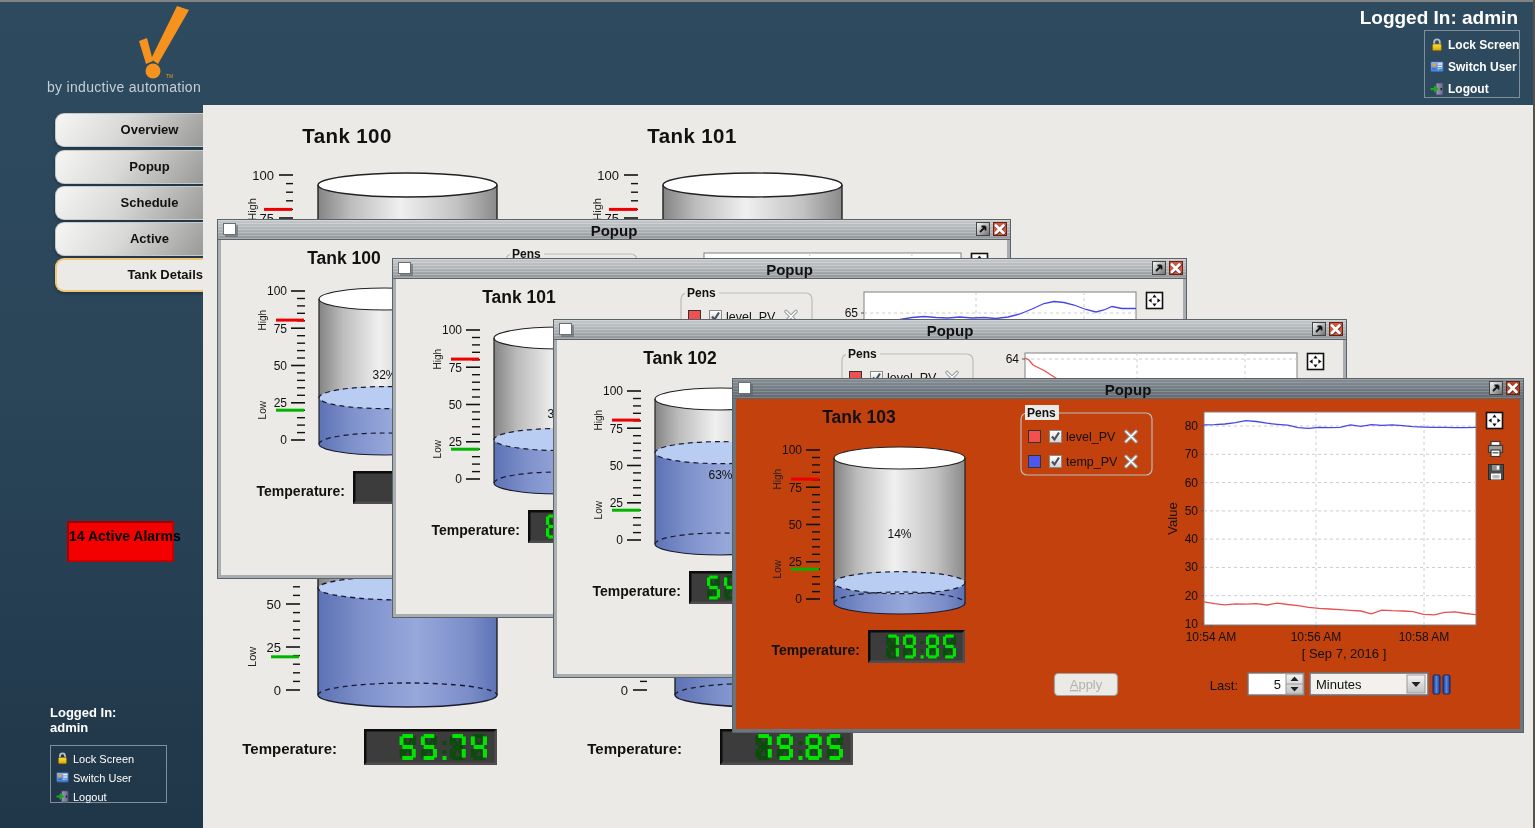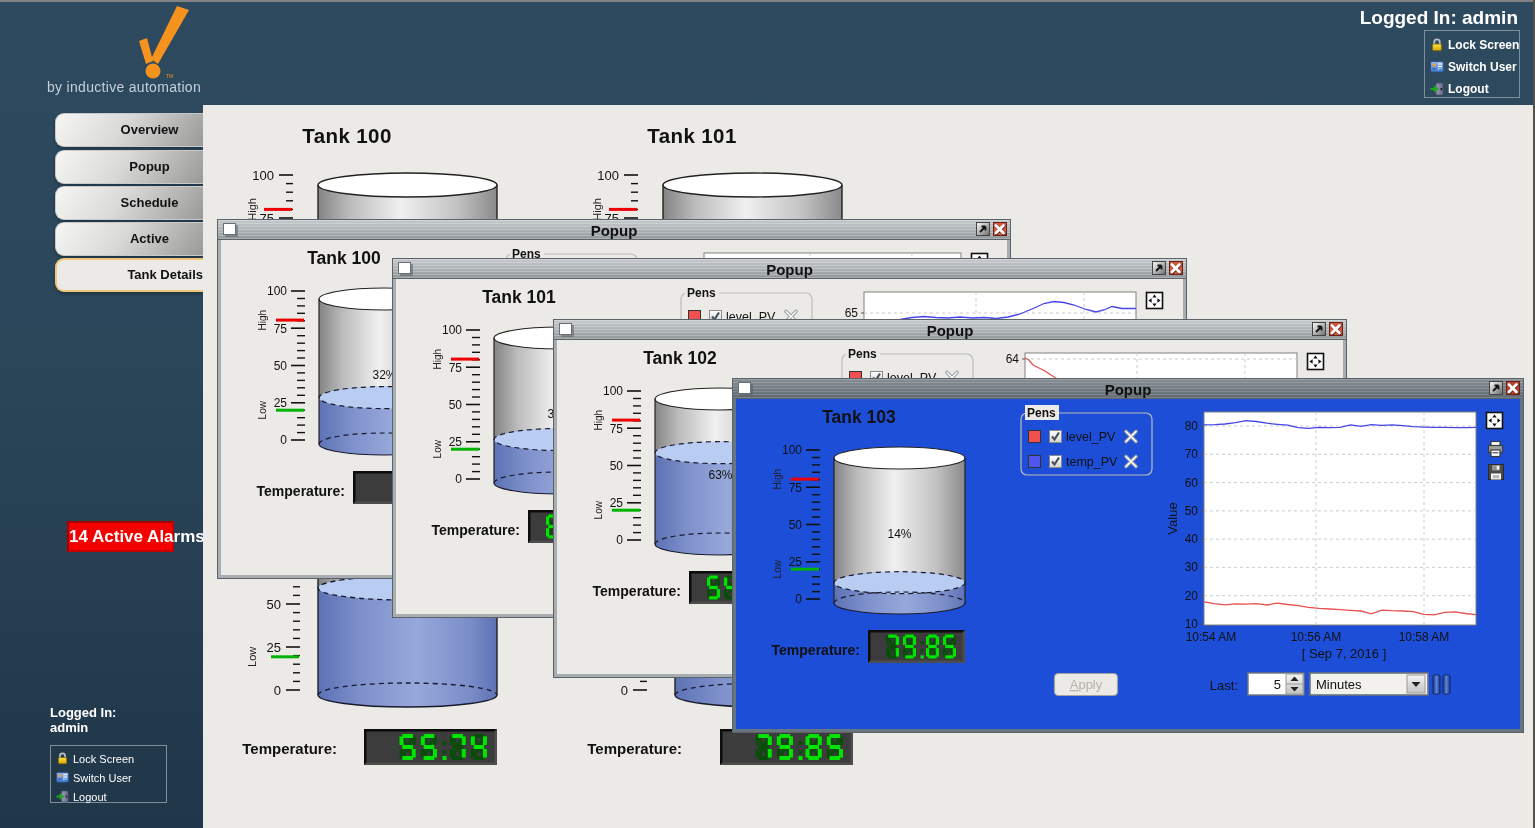--- a/index.html
+++ b/index.html
@@ -105,21 +105,21 @@
           <path d="M0.5,7 L6.5,7 M4,4.2 L7.2,7 L4,9.8" fill="none" stroke="#1fa81f" stroke-width="2"></path>
         </svg>
         <span style="color:#fff;font-size:12px;font-weight:bold">Logout</span>
       </div>
     </div>
 <div class="navbtn" style="top:113px">Overview</div>
 <div class="navbtn" style="top:150px">Popup Management</div>
 <div class="navbtn" style="top:186px">Schedule Management</div>
 <div class="navbtn" style="top:222px">Active Management</div>
 <div class="navbtn navsel" style="top:258px">Tank Details</div>
-<div style="position:absolute;left:67px;top:521px;width:107px;height:31px;background:#f30000;border:2px solid #c40000;border-top-color:#a80000;border-left-color:#a80000;color:#ffffff;font-size:17px;font-weight:bold;text-align:center;line-height:27px;white-space:nowrap">14 Active Alarms</div>
+<div style="position:absolute;left:67px;top:521px;width:107px;height:41px;background:#f30000;border:2px solid #c40000;border-top-color:#a80000;border-left-color:#a80000;color:#000000;font-size:14px;font-weight:bold;text-align:center;line-height:27px;white-space:nowrap">14 Active Alarms</div>
 <div style="position:absolute;left:50px;top:705px;width:100px;text-align:left;color:#fff;font-size:13px;font-weight:bold;line-height:15px">Logged In:<br>admin</div>
 <div style="position:absolute;left:50px;top:745px;width:117px;height:58px;border:1px solid #7e8e9b">
       <div style="position:absolute;left:5px;top:3px;height:19px;display:flex;align-items:center;gap:4px;white-space:nowrap">
         <svg width="13" height="13" viewBox="0 0 14 14">
           <path d="M4.2,6 L4.2,4.2 a2.8,2.8 0 0 1 5.6,0 L9.8,6" fill="none" stroke="#b9bec4" stroke-width="1.8"></path>
           <rect x="2.6" y="6" width="8.8" height="6.6" rx="1.2" fill="url(#lockG)" stroke="#8a6d00" stroke-width="0.8"></rect>
         </svg>
         <span style="color:#fff;font-size:11px;font-weight:normal">Lock Screen</span>
       </div>
       <div style="position:absolute;left:5px;top:22px;height:19px;display:flex;align-items:center;gap:4px;white-space:nowrap">
@@ -1029,21 +1029,21 @@
             </svg>
           </div>
           <div class="xbtn" style="background:#b2452c">
             <svg width="14" height="14" viewBox="0 0 14 14">
               <path d="M3.4,3.9 L11.0,11.5 M11.0,3.9 L3.4,11.5" stroke="#5a2014" stroke-width="3.2" stroke-linecap="round"></path>
               <path d="M2.9,3.4 L10.5,11.0 M10.5,3.4 L2.9,11.0" stroke="#ffffff" stroke-width="2.8" stroke-linecap="round"></path>
             </svg>
           </div>
         </div>
       </div>
-      <div style="margin:0 3px 3px 3px;background:#1d4ed8;width:784px;height:330px">
+      <div style="margin:0 3px 3px 3px;background:#c2410c;width:784px;height:330px">
         <svg width="784" height="330" viewBox="0 0 784 330" font-family="Liberation Sans, sans-serif" style="display:block">
           <text x="123" y="24" font-size="17.5px" font-weight="bold" text-anchor="middle" fill="#111">Tank 103</text>
           <line x1="70" y1="200.0" x2="84" y2="200.0" stroke="#111" stroke-width="1.6"></line>
           <text x="66" y="204.2" font-size="12px" text-anchor="end" fill="#111">0</text>
           <line x1="76" y1="192.6" x2="84" y2="192.6" stroke="#111" stroke-width="1.4"></line>
           <line x1="76" y1="185.1" x2="84" y2="185.1" stroke="#111" stroke-width="1.4"></line>
           <line x1="76" y1="177.7" x2="84" y2="177.7" stroke="#111" stroke-width="1.4"></line>
           <line x1="76" y1="170.2" x2="84" y2="170.2" stroke="#111" stroke-width="1.4"></line>
           <line x1="70" y1="162.8" x2="84" y2="162.8" stroke="#111" stroke-width="1.6"></line>
           <text x="66" y="166.9" font-size="12px" text-anchor="end" fill="#111">25</text>

